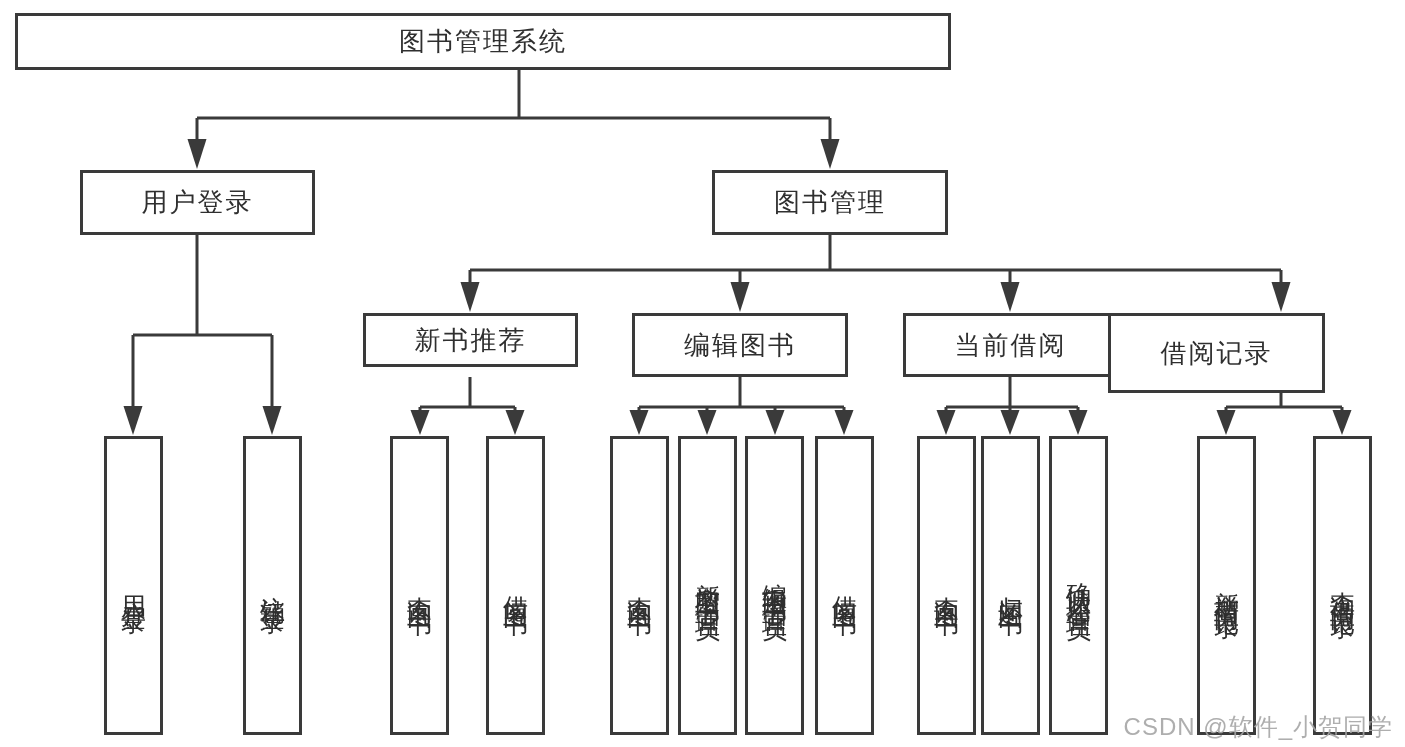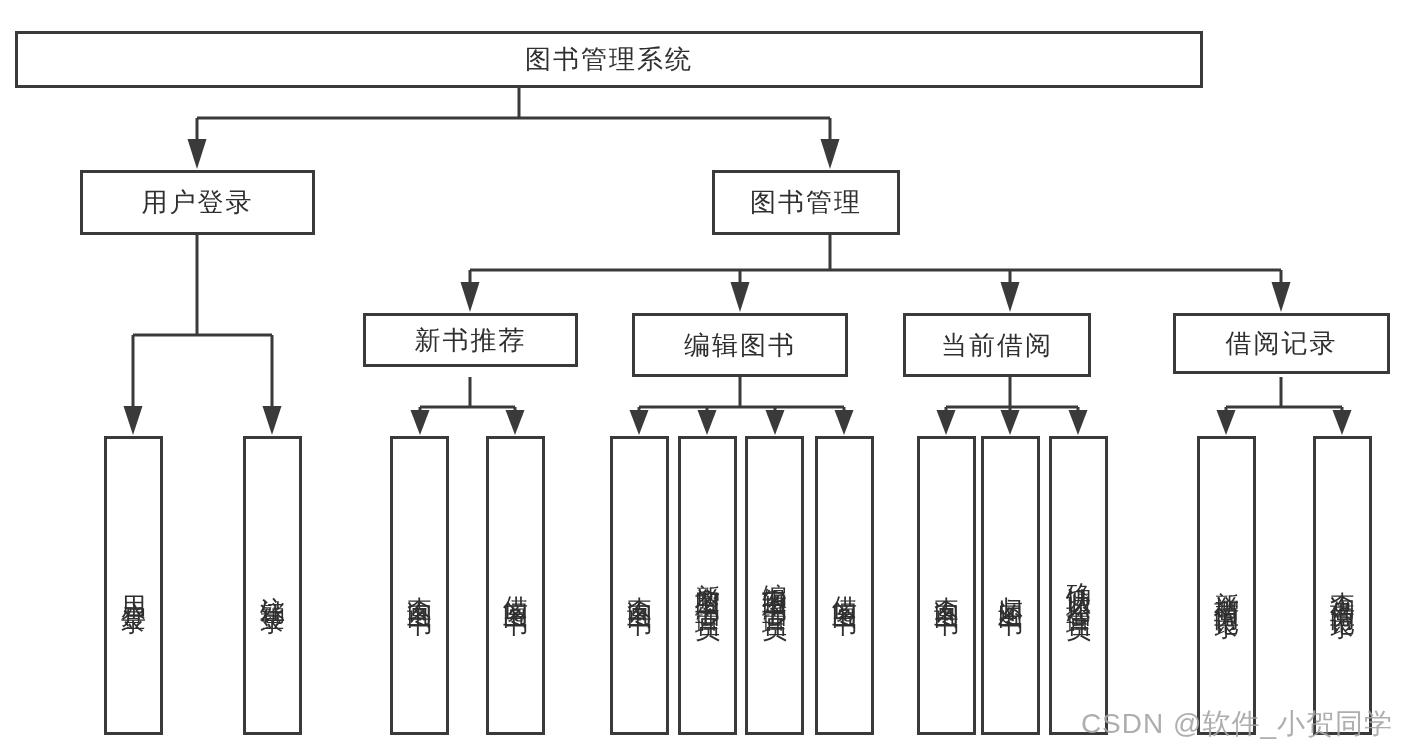--- a/index.html
+++ b/index.html
@@ -43,21 +43,21 @@
     text-orientation: mixed;
     font-size: 25px;
     letter-spacing: 5px;
     line-height: 1;
     white-space: nowrap;
   }
   #watermark {
     position: absolute;
     right: 12px;
     bottom: 4px;
-    font-size: 28px;
+    font-size: 24px;
     color: rgba(165,165,165,0.9);
     z-index: 2;
     white-space: nowrap;
     letter-spacing: 1px;
     text-align: right;
   }
 </style>
 </head>
 <body>
 
@@ -103,41 +103,41 @@
 
       <polygon points="936.5,410 955.5,410 946,435"></polygon>
       <polygon points="1000.5,410 1019.5,410 1010,435"></polygon>
       <polygon points="1068.5,410 1087.5,410 1078,435"></polygon>
 
       <polygon points="1216.5,410 1235.5,410 1226,435"></polygon>
       <polygon points="1332.5,410 1351.5,410 1342,435"></polygon>
     </g>
   </svg>
 
-  <div class="node" style="left:15px; top:31px; width:1188px; height:57px;">
+  <div class="node" style="left:15px; top:13px; width:936px; height:57px;">
     <span class="h-label">图书管理系统</span>
   </div>
 
   <div class="node" style="left:80px; top:170px; width:235px; height:65px;">
     <span class="h-label">用户登录</span>
   </div>
-  <div class="node" style="left:712px; top:170px; width:188px; height:65px;">
+  <div class="node" style="left:712px; top:170px; width:236px; height:65px;">
     <span class="h-label">图书管理</span>
   </div>
 
   <div class="node" style="left:363px; top:313px; width:215px; height:54px;">
     <span class="h-label">新书推荐</span>
   </div>
   <div class="node" style="left:632px; top:313px; width:216px; height:64px;">
     <span class="h-label">编辑图书</span>
   </div>
-  <div class="node" style="left:903px; top:313px; width:188px; height:64px;">
+  <div class="node" style="left:903px; top:313px; width:215px; height:64px;">
     <span class="h-label">当前借阅</span>
   </div>
-  <div class="node" style="left:1173px; top:313px; width:217px; height:61px;">
+  <div class="node" style="left:1108px; top:313px; width:217px; height:80px;">
     <span class="h-label">借阅记录</span>
   </div>
 
   <div class="node leaf" style="left:104px;">
     <span class="v-label">用户登录</span>
   </div>
   <div class="node leaf" style="left:243px;">
     <span class="v-label">注销登录</span>
   </div>
 

